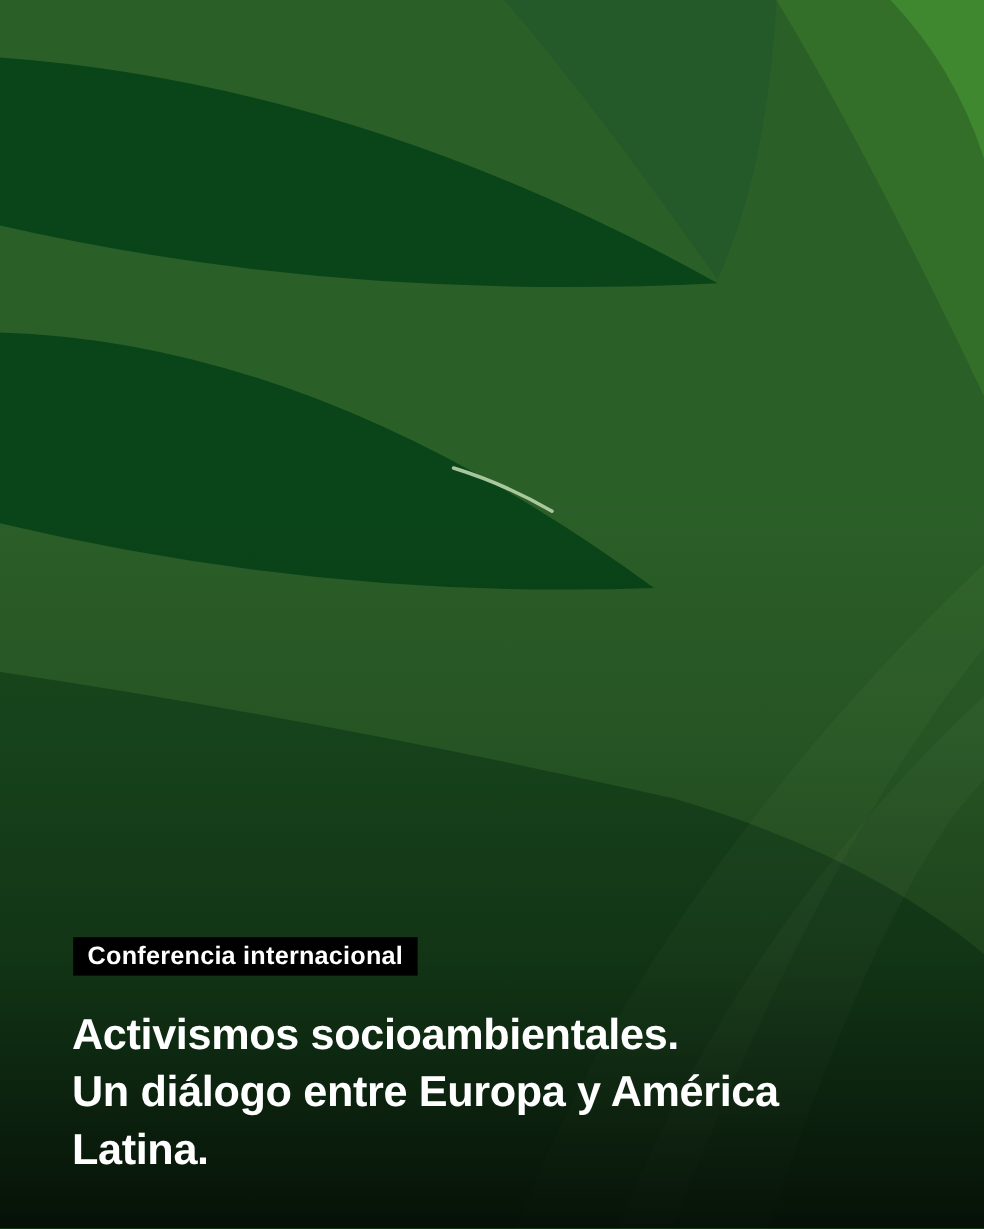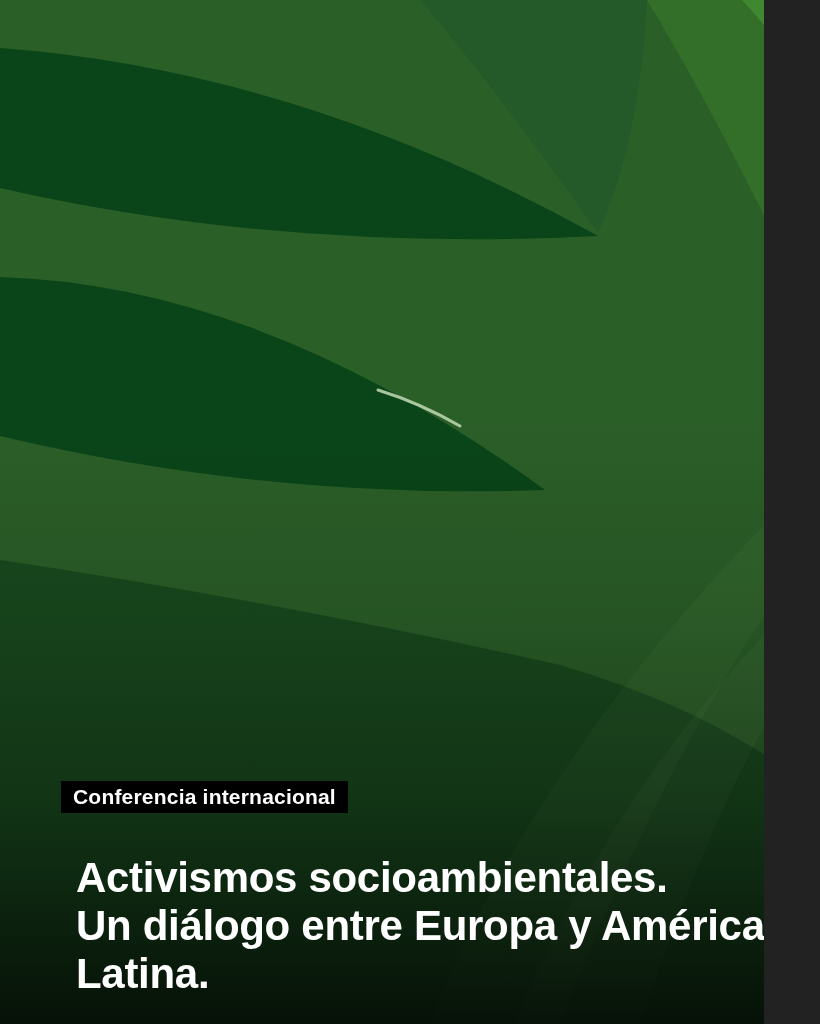--- a/index.html
+++ b/index.html
@@ -10,47 +10,46 @@
     --dark-leaf-green:#0a4519;
     --deep-green:#194a1e;
     --fade-dark:#040b05;
     --highlight-green:#c2dcb4;
     --badge-background:#000000;
     --text-color:#ffffff;
   }
   html,body{margin:0;padding:0;background:#222;}
   .poster{
     position:relative;
-    width:732px;height:1024px;
+    width:820px;height:1024px;
     overflow:hidden;
     font-family:"Liberation Sans", sans-serif;
     background:var(--base-green);
-    padding-left:32px;
   }
   .bg{position:absolute;inset:0;display:block;}
   .content{position:absolute;left:0;top:0;width:100%;height:100%;}
   .badge{
     position:absolute;
     left:61px;top:781px;
     background:var(--badge-background);
     color:var(--text-color);
     font-size:21px;
     font-weight:700;
     line-height:32px;
     padding:0 12px;
     letter-spacing:0.2px;
     white-space:nowrap;
   }
   .title{
     position:absolute;
     left:60px;top:838px;
-    margin:16px;
+    margin:0;
     width:700px;
     color:var(--text-color);
-    font-size:42px;
+    font-size:36px;
     line-height:48px;
     font-weight:700;
     letter-spacing:-0.3px;
     white-space:pre-line;
   }
 </style>
 </head>
 <body>
 
 <div class="poster">

